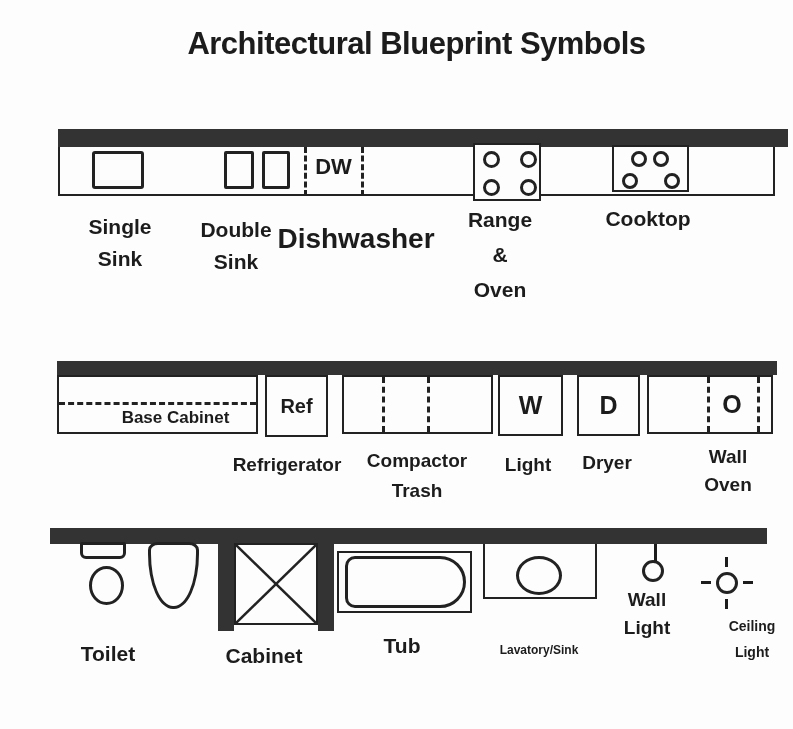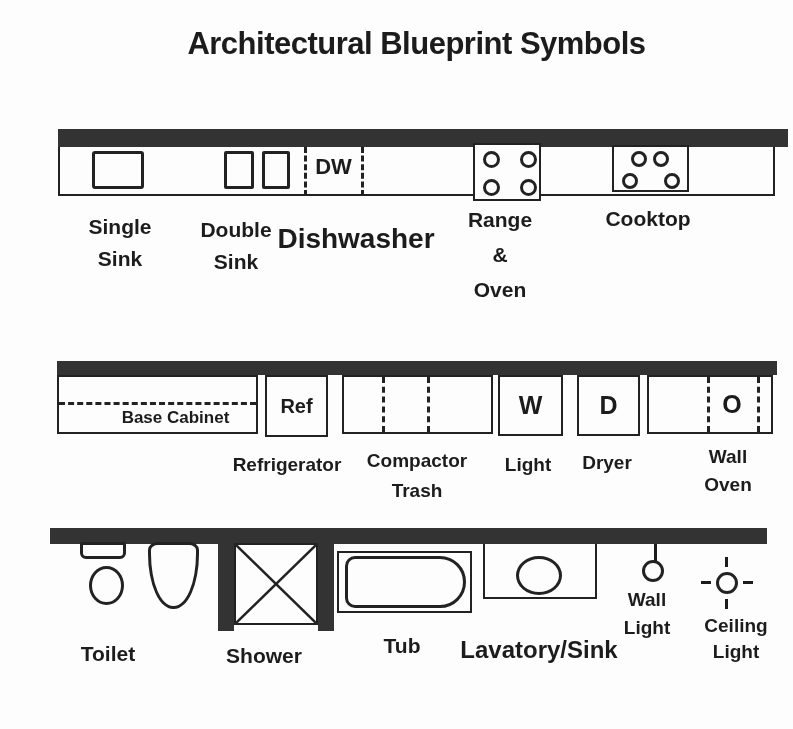--- a/index.html
+++ b/index.html
@@ -152,31 +152,31 @@
     <div class="ellipse" style="left:696px;top:572px;width:22px;height:22px;"></div>
     <div class="tick" style="left:705px;top:557px;width:3px;height:10px;"></div>
     <div class="tick" style="left:705px;top:599px;width:3px;height:10px;"></div>
     <div class="tick" style="left:681px;top:581px;width:10px;height:3px;"></div>
     <div class="tick" style="left:723px;top:581px;width:10px;height:3px;"></div>
 
     <div class="lbl" style="left:88px;top:638px;">
       <span>Toilet</span>
     </div>
     <div class="lbl" style="left:244px;top:640px;">
-      <span>Shower</span>
+      <span>Cabinet</span>
     </div>
     <div class="lbl" style="left:382px;top:630px;">
       <span>Tub</span>
     </div>
-    <div class="lbl" style="left:519px;top:634px;font-size:24px;">
+    <div class="lbl" style="left:519px;top:634px;font-size:12px;">
       <span>Lavatory/Sink</span>
     </div>
     <div class="lbl" style="left:627px;top:586px;font-size:19px;line-height:28px;">
       <span>Wall</span>
       <span>Light</span>
     </div>
-    <div class="lbl" style="left:716px;top:613px;font-size:19px;line-height:26px;">
+    <div class="lbl" style="left:732px;top:613px;font-size:14px;line-height:26px;">
       <span>Ceiling</span>
       <span>Light</span>
     </div>
   </div>
 
 </div>
 
 </body></html>

